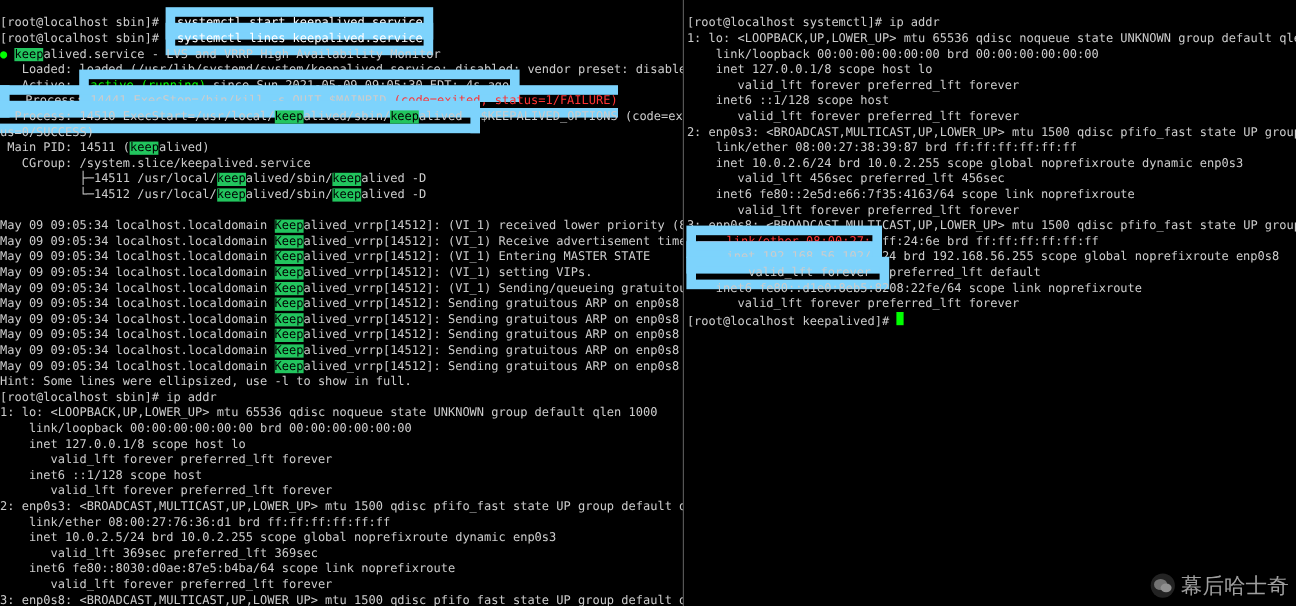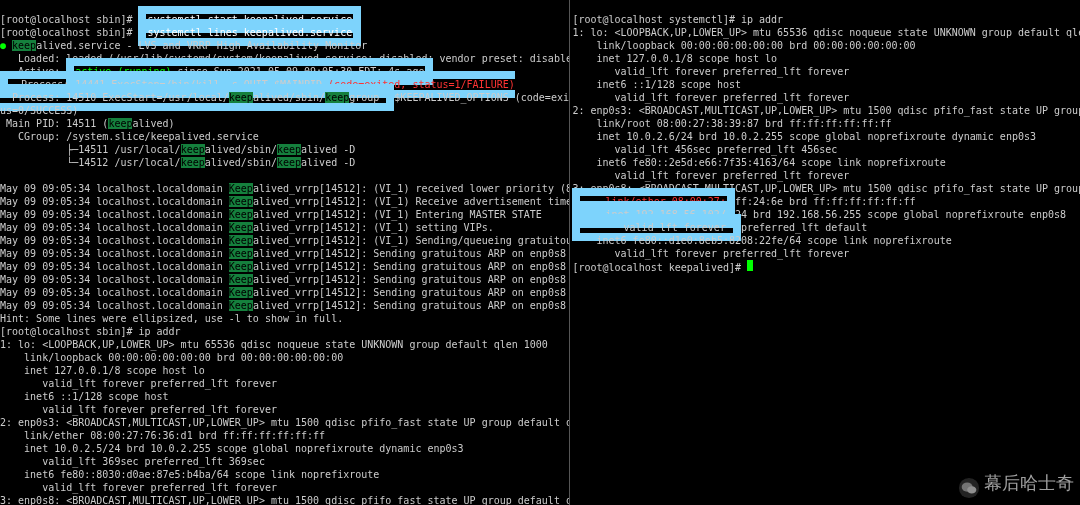--- a/index.html
+++ b/index.html
@@ -2,39 +2,39 @@
 <html><head>
 <meta charset="utf-8">
 <style>
   html,body{margin:0;padding:0;background:#000;color:#ccc;font-family:Consolas,Monaco,monospace;font-size:10px;line-height:13px;width:1080px;height:505px;overflow:hidden}
   .wrap{display:flex;width:1080px;height:505px}
   .pane{background:#000;white-space:pre;overflow:hidden;position:relative}
   .left{width:571px;border-right:1px solid #555}
   .right{width:509px;padding-left:2px}
   .g{color:#0f0}
   .r{color:#f33}
-  .hl{background:#15803d;color:#000}
+  .hl{background:#22c55e;color:#000}
   .boxv{border:8px solid #7dd3fc;padding:0 1px}
   .cursor{display:inline-block;width:6px;height:11px;background:#0f0}
-  .wm{position:absolute;right:6px;bottom:6px;display:flex;gap:4px;color:#bbb;font-family:sans-serif;font-size:18px;opacity:.85}
+  .wm{position:absolute;right:6px;bottom:6px;display:flex;align-items:center;gap:4px;color:#bbb;font-family:sans-serif;font-size:18px;opacity:.85}
   .wm svg{width:22px;height:22px}
   .w{color:#fff}
 </style>
 </head>
 <body>
 
 <div class="wrap">
 <div class="pane left">
 <span>[root@localhost sbin]#</span> <span class="boxv"><span class="w">systemctl start keepalived.service</span></span>
 <span>[root@localhost sbin]#</span> <span class="boxv"><span class="w">systemctl lines keepalived.service</span></span>
 <span class="g">●</span> <span class="hl">keep</span><span>alived.service - LVS and VRRP High Availability Monitor</span>
 <span>   Loaded: loaded (/usr/lib/systemd/system/keepalived.service; disabled; vendor preset: disabled)</span>
 <span>   Active: </span><span class="boxv"><span class="g">active (running)</span><span> since Sun 2021-05-09 09:05:30 EDT; 4s ago</span></span>
 <span class="boxv"><span>  Process: 14441 ExecStop=/bin/kill -s QUIT $MAINPID </span><span class="r">(code=exited, status=1/FAILURE)</span>
-<span>  Process: 14510 ExecStart=/usr/local/</span><span class="hl">keep</span><span>alived/sbin/</span><span class="hl">keep</span><span>group </span></span><span>$KEEPALIVED_OPTIONS (code=exited, stat</span>
+<span>  Process: 14510 ExecStart=/usr/local/</span><span class="hl">keep</span><span>alived/sbin/</span><span class="hl">keep</span><span>alived </span></span><span>$KEEPALIVED_OPTIONS (code=exited, stat</span>
 <span>us=0/SUCCESS)</span>
 <span> Main PID: 14511 (</span><span class="hl">keep</span><span>alived)</span>
 <span>   CGroup: /system.slice/keepalived.service</span>
 <span>           ├─14511 /usr/local/</span><span class="hl">keep</span><span>alived/sbin/</span><span class="hl">keep</span><span>alived -D</span>
 <span>           └─14512 /usr/local/</span><span class="hl">keep</span><span>alived/sbin/</span><span class="hl">keep</span><span>alived -D</span>
 
 <span>May 09 09:05:34 localhost.localdomain </span><span class="hl">Keep</span><span>alived_vrrp[14512]: (VI_1) received lower priority (80) ...ng</span>
 <span>May 09 09:05:34 localhost.localdomain </span><span class="hl">Keep</span><span>alived_vrrp[14512]: (VI_1) Receive advertisement timeout</span>
 <span>May 09 09:05:34 localhost.localdomain </span><span class="hl">Keep</span><span>alived_vrrp[14512]: (VI_1) Entering MASTER STATE</span>
 <span>May 09 09:05:34 localhost.localdomain </span><span class="hl">Keep</span><span>alived_vrrp[14512]: (VI_1) setting VIPs.</span>
@@ -71,21 +71,21 @@
 
 <div class="pane right">
 <span>[root@localhost systemctl]# ip addr</span>
 <span>1: lo: &lt;LOOPBACK,UP,LOWER_UP&gt; mtu 65536 qdisc noqueue state UNKNOWN group default qlen 1000</span>
 <span>    link/loopback 00:00:00:00:00:00 brd 00:00:00:00:00:00</span>
 <span>    inet 127.0.0.1/8 scope host lo</span>
 <span>       valid_lft forever preferred_lft forever</span>
 <span>    inet6 ::1/128 scope host</span>
 <span>       valid_lft forever preferred_lft forever</span>
 <span>2: enp0s3: &lt;BROADCAST,MULTICAST,UP,LOWER_UP&gt; mtu 1500 qdisc pfifo_fast state UP group default qlen 1000</span>
-<span>    link/root 08:00:27:38:39:87 brd ff:ff:ff:ff:ff:ff</span>
+<span>    link/ether 08:00:27:38:39:87 brd ff:ff:ff:ff:ff:ff</span>
 <span>    inet 10.0.2.6/24 brd 10.0.2.255 scope global noprefixroute dynamic enp0s3</span>
 <span>       valid_lft 456sec preferred_lft 456sec</span>
 <span>    inet6 fe80::2e5d:e66:7f35:4163/64 scope link noprefixroute</span>
 <span>       valid_lft forever preferred_lft forever</span>
 <span>3: enp0s8: &lt;BROADCAST,MULTICAST,UP,LOWER_UP&gt; mtu 1500 qdisc pfifo_fast state UP group default qlen 1000</span>
 <span class="boxv"><span class="r" style="text-decoration:line-through">    link/ether 08:00:27:</span></span><span>ff:24:6e brd ff:ff:ff:ff:ff:ff</span>
 <span class="boxv"><span>    inet 192.168.56.102/</span></span><span>24 brd 192.168.56.255 scope global noprefixroute enp0s8</span>
 <span class="boxv"><span>       valid_lft forever </span></span><span>preferred_lft default</span>
 <span>    inet6 fe80::d1e0:8eb5:8208:22fe/64 scope link noprefixroute</span>
 <span>       valid_lft forever preferred_lft forever</span>

